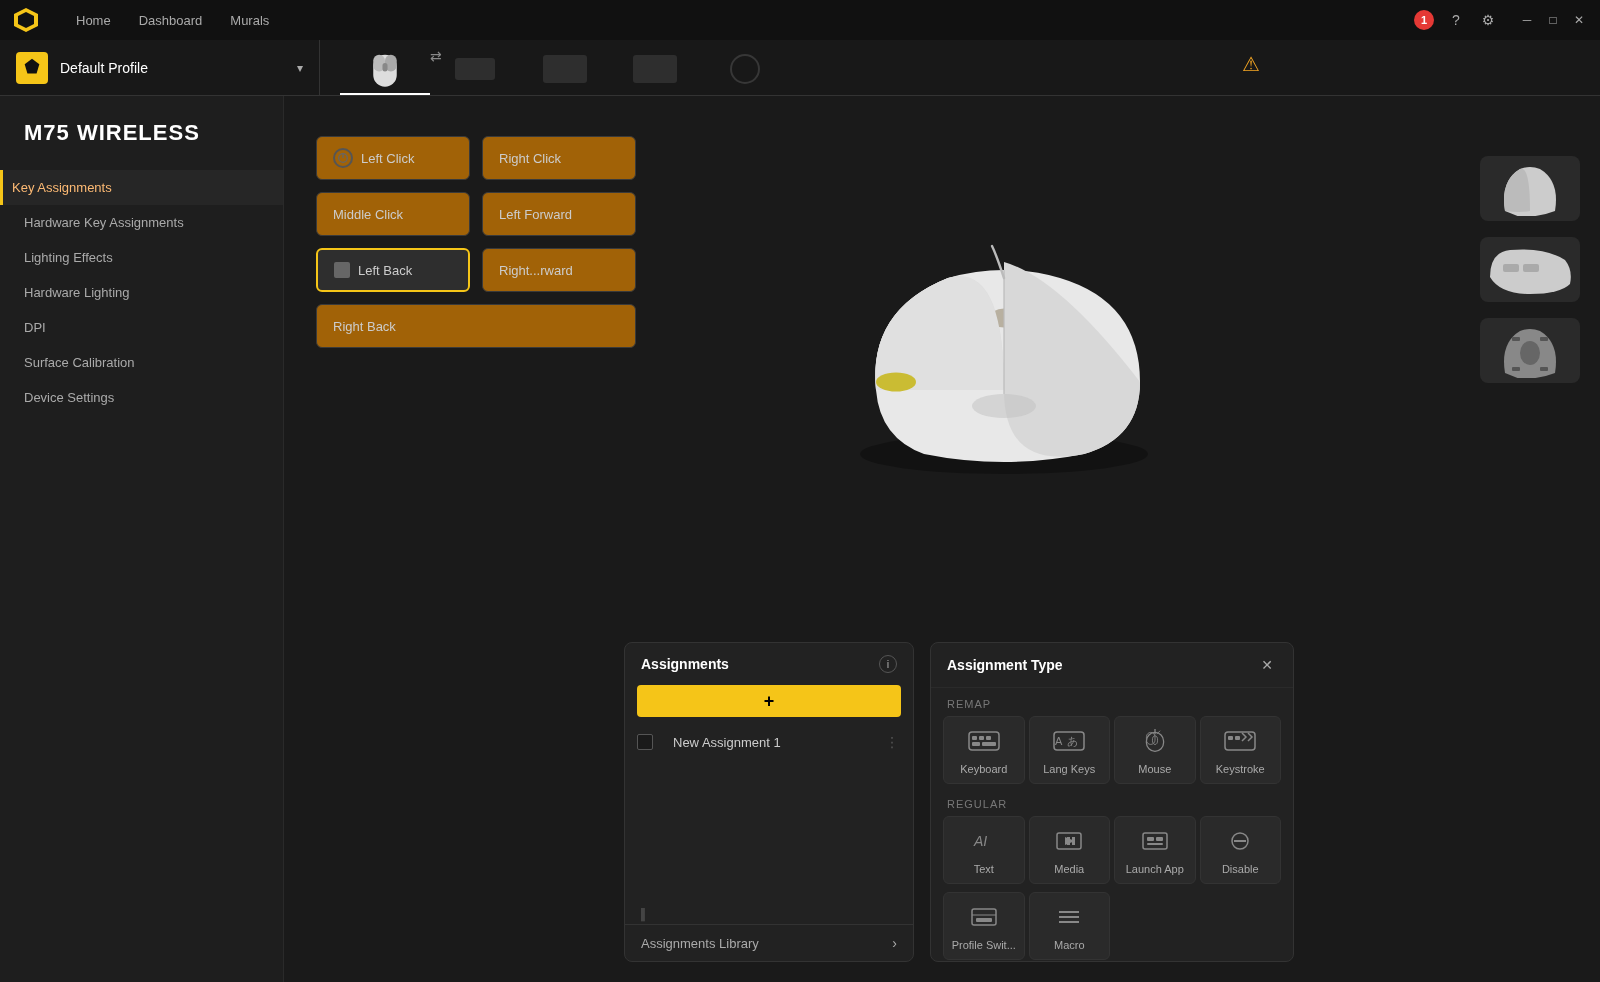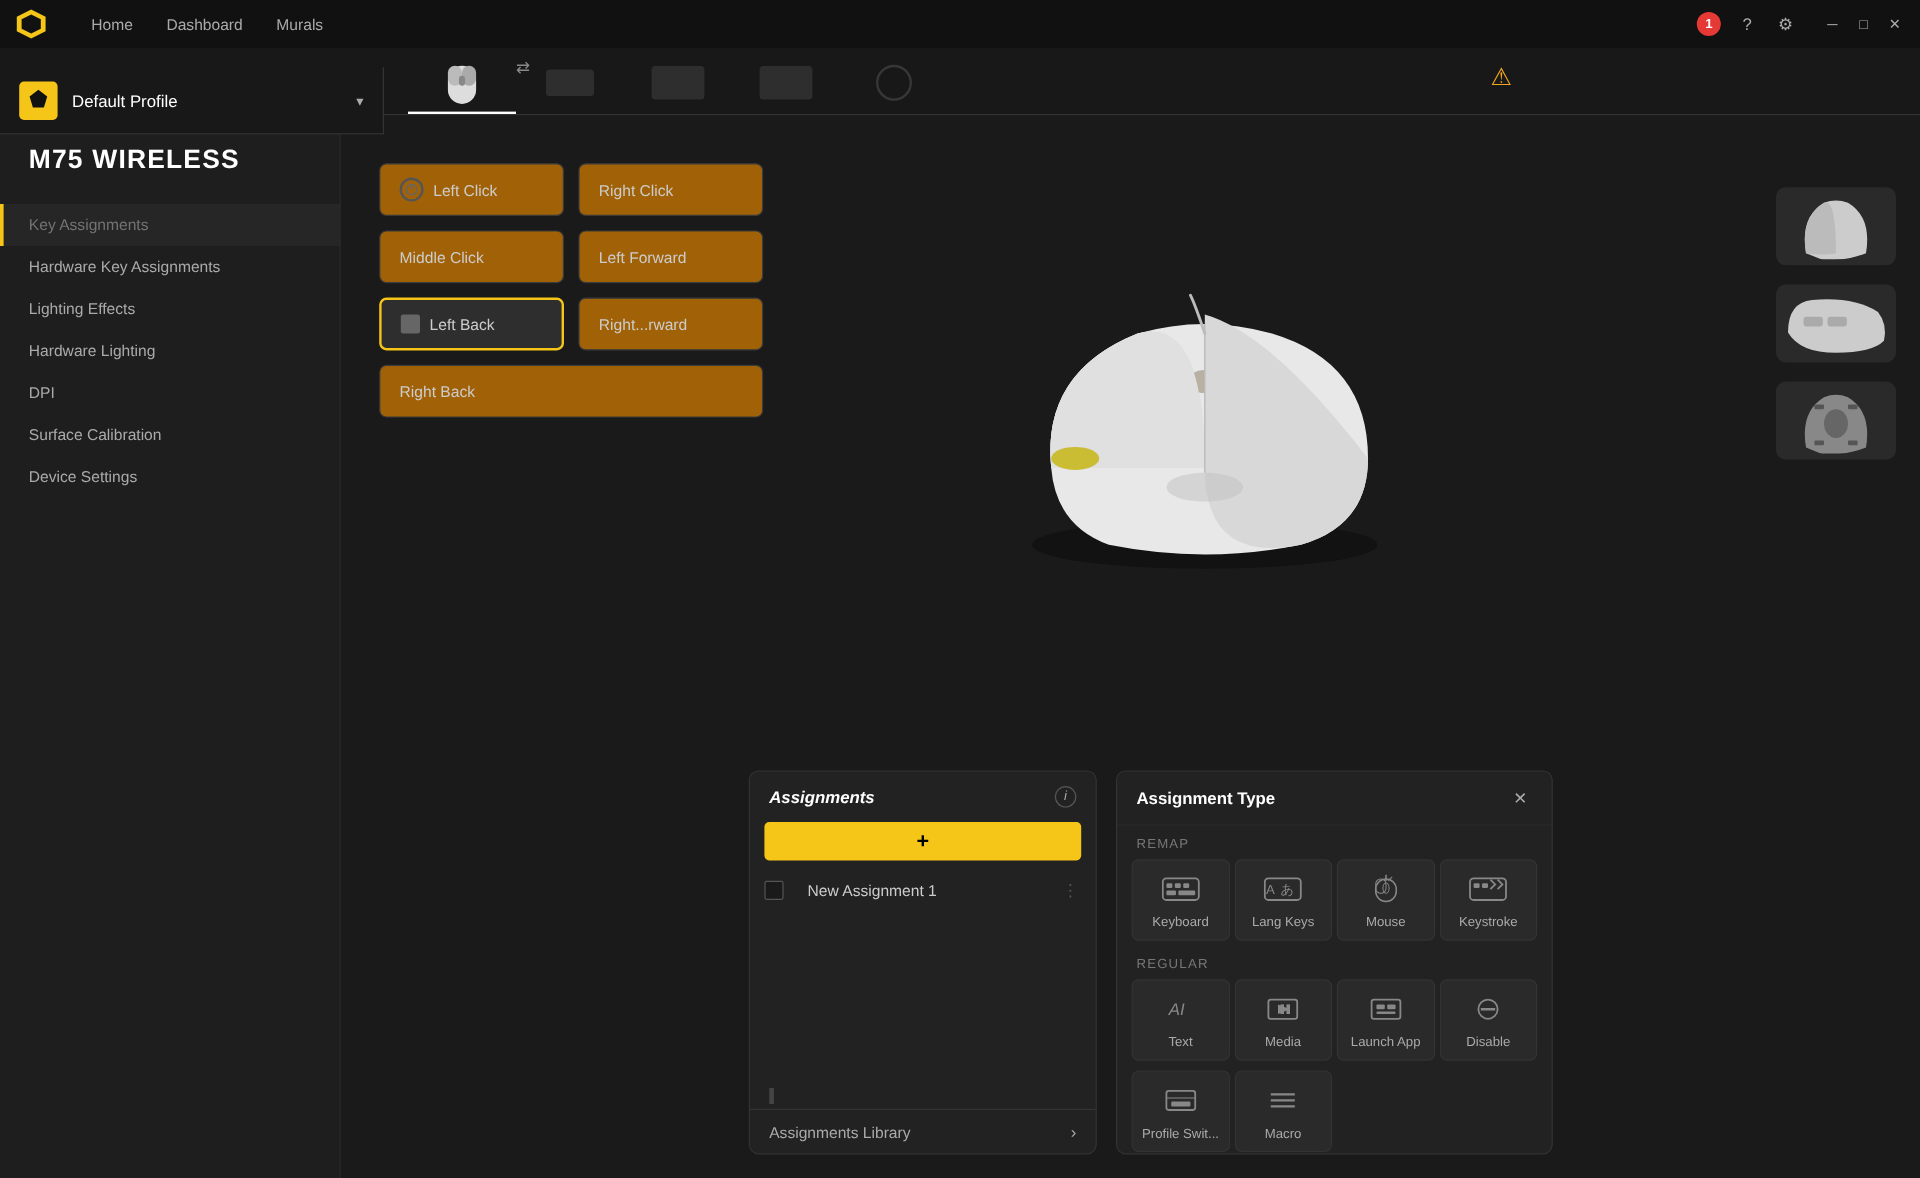--- a/index.html
+++ b/index.html
@@ -112,21 +112,21 @@
       width: 40px;
       height: 30px;
       display: flex;
       align-items: center;
       justify-content: center;
     }
 
     
     .profile-bar {
       position: absolute;
-      top: 56px;
+      top: 40px;
       left: 0;
       width: 320px;
       height: 56px;
       background: #181818;
       display: flex;
       align-items: center;
       padding: 0 16px;
       gap: 12px;
       border-right: 1px solid #333;
       border-bottom: 1px solid #333;
@@ -180,23 +180,23 @@
     .nav-item {
       padding: 10px 24px;
       cursor: pointer;
       color: #aaa;
       font-size: 13px;
       display: flex;
       align-items: center;
       gap: 8px;
     }
     .nav-item.active {
-      color: #737373;
+      color: #fdba74;
       border-left: 3px solid #f5c518;
-      padding-left: 21px;
+      padding-left: 9px;
       background: rgba(255,255,255,0.04);
     }
 
     
     .content {
       flex: 1;
       padding: 24px 32px;
       position: relative;
       overflow: hidden;
     }
@@ -292,21 +292,20 @@
       border: 1px solid #333;
       display: flex;
       flex-direction: column;
       overflow: hidden;
     }
     .panel-header {
       display: flex;
       align-items: center;
       justify-content: space-between;
       padding: 12px 16px;
-      font-style: italic;
     }
     .panel-title {
       font-size: 14px;
       color: #fff;
       font-weight: 600;
     }
     .panel-info-icon {
       width: 18px;
       height: 18px;
       border: 1px solid #555;

